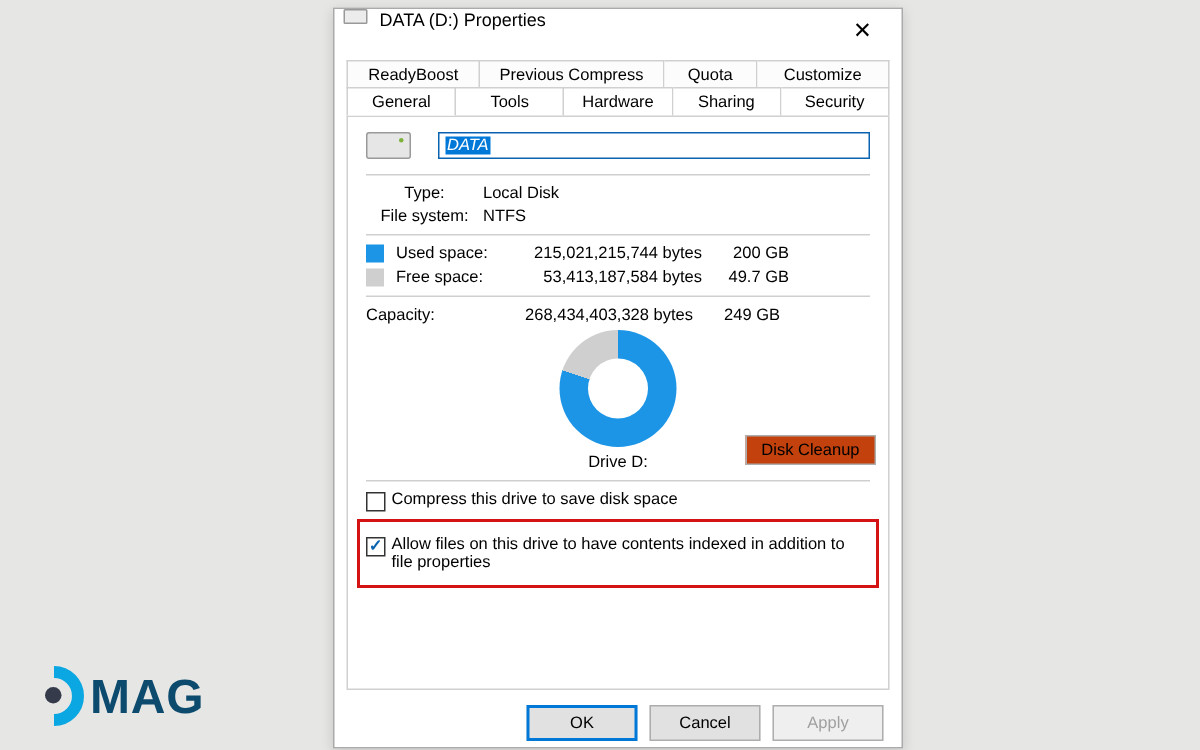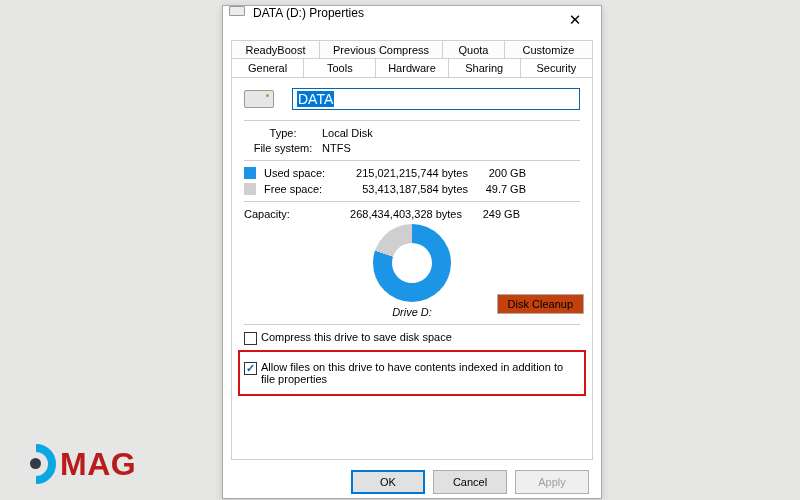--- a/index.html
+++ b/index.html
@@ -39,22 +39,23 @@
     font-size: 11px; flex: 1; position: relative;
   }
 
   .name-row { display: flex; align-items: center; margin-bottom: 10px; }
   .drive-icon-lg {
     width: 30px; height: 18px; background: #e6e6e6; border: 1px solid #999;
     border-radius: 2px; position: relative; margin-right: 18px;
   }
   .drive-icon-lg::after { content: ""; position: absolute; right: 4px; top: 3px; width: 3px; height: 3px; background: #7fb23c; border-radius: 50%; }
   .name-input {
-    flex: 1; border: 1px solid #0a63b0; padding: 2px 4px; font-size: 14px;
+    flex: 1; border: 1px solid #0a63b0; padding: 2px 4px; font-size: 11px;
     background: #fff;
+    font-style: italic;
   }
   .name-input .sel { background: #0078d7; color: #fff; padding: 0 1px; }
 
   .sep { border-top: 1px solid #cfcfcf; margin: 6px 0; }
 
   .kv { display: flex; margin: 3px 0; text-align: center; }
   .kv .k { width: 78px; }
   .kv .v { }
 
   .space-grid { display: grid; grid-template-columns: 14px 78px 120px 60px; row-gap: 4px; column-gap: 6px; align-items: center; }
@@ -67,40 +68,40 @@
   .cap-grid { display: grid; grid-template-columns: 92px 120px 60px; column-gap: 6px; margin: 4px 0 2px 0; }
   .cap-grid .hr { text-align: right; padding-right: 8px;}
 
   .donut-wrap { display: flex; flex-direction: column; align-items: center; margin: 4px 0 0 0; position: relative;}
   .donut {
     width: 78px; height: 78px; border-radius: 50%;
     background: conic-gradient(#1d95e6 0deg 288deg, #cfcfcf 288deg 360deg);
     display: flex; align-items: center; justify-content: center;
   }
   .donut::after { content: ""; width: 40px; height: 40px; background: #fff; border-radius: 50%; }
-  .drive-label { margin-top: 4px; font-style: italic; }
+  .drive-label { margin-top: 4px; }
   .cleanup-btn {
     position: absolute; right: -4px; bottom: 4px;
     background: #c2410c; border: 1px solid #adadad; padding: 3px 10px; font-size: 11px;
   }
 
   .chk-row { display: flex; align-items: flex-start; margin: 5px 0; gap: 4px;}
   .chk { width: 13px; height: 13px; border: 1px solid #333; display: inline-flex; align-items: center; justify-content: center; flex-shrink: 0; margin-top: 1px;}
   .chk.checked { color: #0a63b0; }
   .chk.checked::after { content: "✓"; font-size: 11px; line-height: 1; font-weight: bold; }
   .highlight-box { border: 2px solid #d41414; padding: 4px; margin: 0 -6px;}
 
   .btnrow { display: flex; justify-content: flex-end; gap: 8px; padding: 4px 12px 4px 0; }
   .btn { min-width: 74px; text-align: center; padding: 4px 10px; font-size: 11px; border: 1px solid #adadad; background: #e1e1e1; }
   .btn.primary { border: 2px solid #0078d7; background: #e1e1e1; }
   .btn.disabled { color: #a0a0a0; background: #efefef;}
 
   .watermark {
     position: absolute; left: 16px; bottom: 16px; display: flex; align-items: center;
-    font-size: 32px; font-weight: 700; color: #b91c1c; letter-spacing: 0.5px;
+    font-size: 32px; font-weight: 700; color: #0c4a6e; letter-spacing: 0.5px;
   }
   .wm-icon {
     width: 40px; height: 40px; position: relative; margin-right: 4px;
   }
   .wm-ring {
     position: absolute; inset: 0; border: 8px solid #0aa7e3; border-radius: 50%;
     clip-path: polygon(50% 0, 100% 0, 100% 100%, 50% 100%);
   }
   .wm-dot { position: absolute; left: 14px; top: 14px; width: 11px; height: 11px; background: #353b4a; border-radius: 50%; }
 </style>

